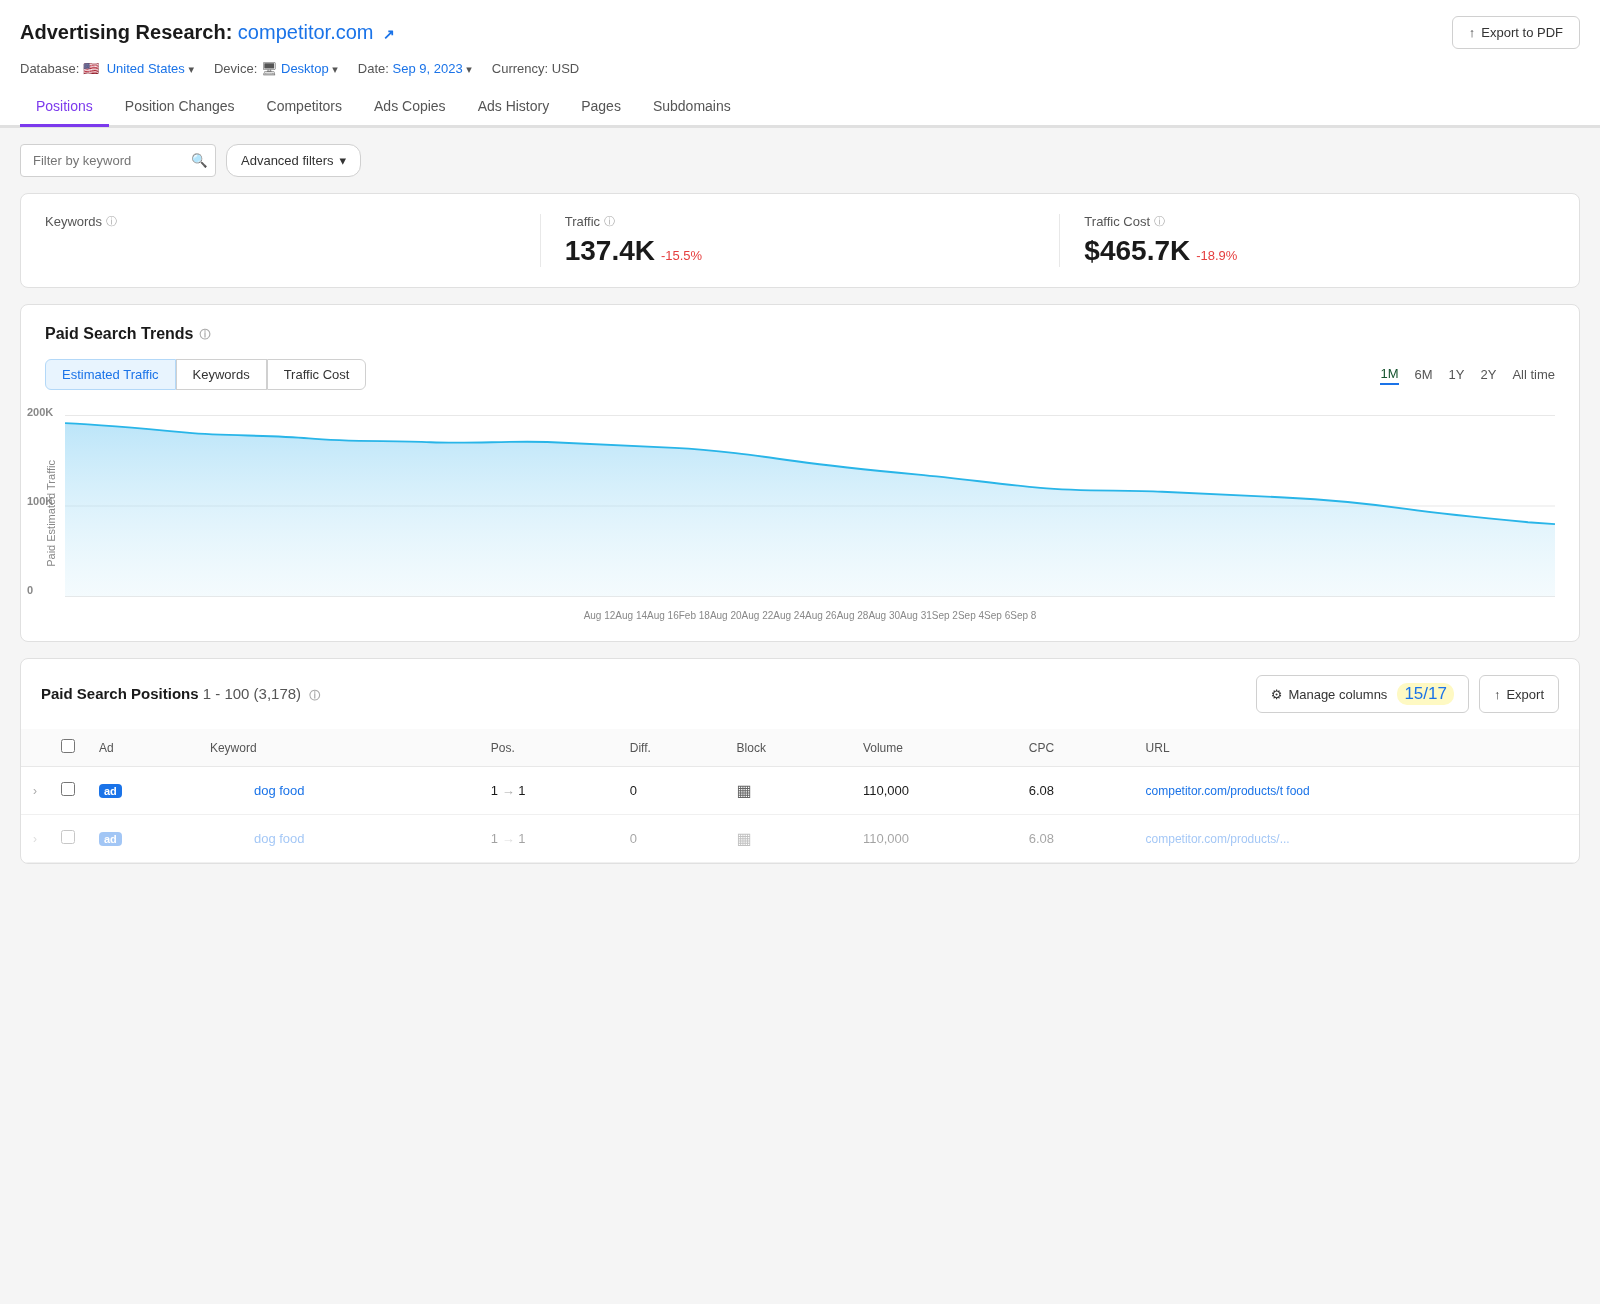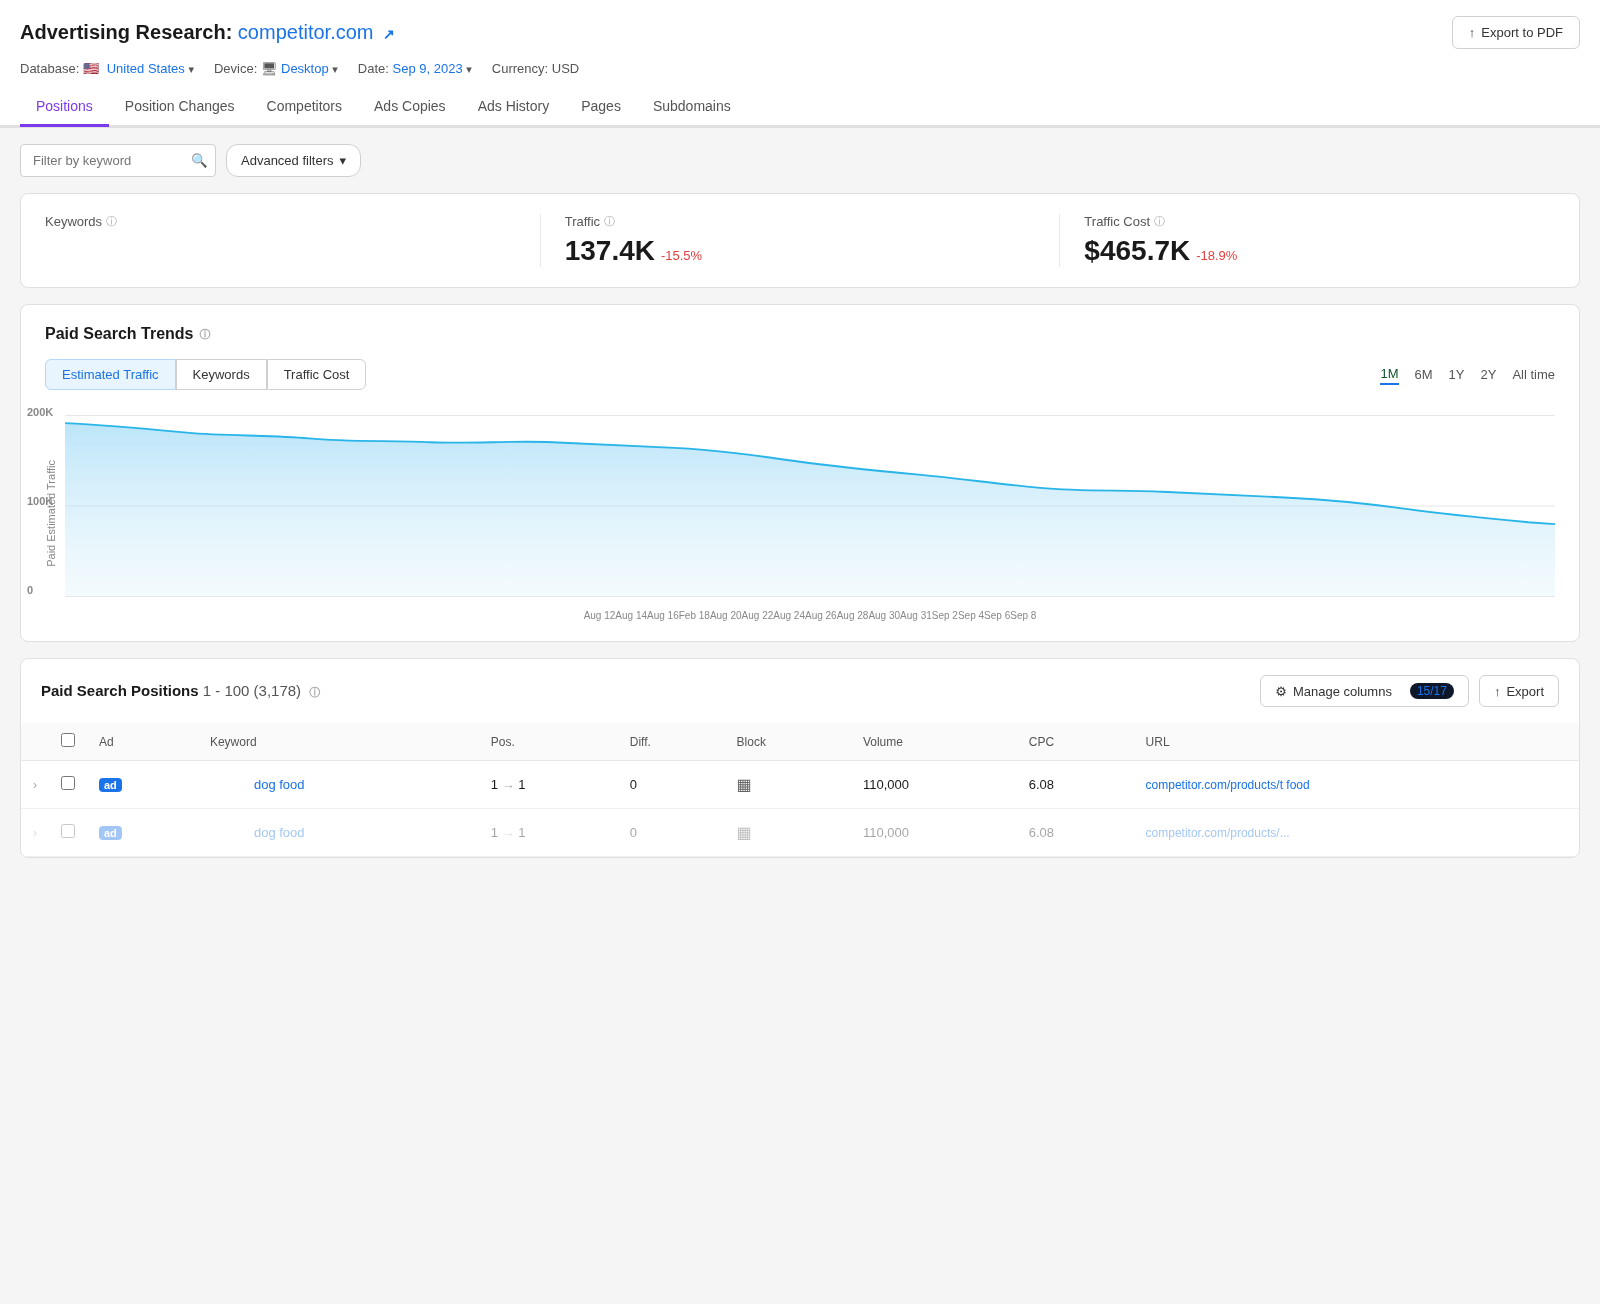--- a/index.html
+++ b/index.html
@@ -59,21 +59,21 @@
     .time-tab.active { color: #14532d; border-bottom: 2px solid #1a73e8; }
     .chart-svg { width: 100%; height: 100%; }
 
     
     .table-card { background: #fff; border-radius: 8px; border: 1px solid #e0e0e0; margin-bottom: 16px; overflow: hidden; }
     .table-header { display: flex; align-items: center; justify-content: space-between; padding: 16px 20px; }
     .table-title { font-size: 15px; font-weight: 600; }
     .table-title-count { font-weight: 400; color: #555; }
     .table-actions { display: flex; gap: 10px; }
     .manage-columns-btn, .table-export-btn { display: flex; align-items: center; gap: 6px; padding: 7px 14px; border: 1px solid #d0d0d0; border-radius: 6px; background: #fff; cursor: pointer; color: #333; font-size: 13px; }
-    .badge { background: #0f172a; color: #1a73e8; border-radius: 10px; padding: 1px 7px; font-size: 12px; margin-left: 12px; }
+    .badge { background: #fef9c3; color: #1a73e8; border-radius: 10px; padding: 1px 7px; font-size: 17px; margin-left: 4px; }
 
     
     .data-table { width: 100%; border-collapse: collapse; }
     .data-table th { padding: 10px 12px; text-align: left; font-size: 12px; color: #555; font-weight: 500; border-bottom: 1px solid #e8e8e8; background: #fafafa; }
     .data-table td { padding: 14px 12px; font-size: 13px; border-bottom: 1px solid #f0f0f0; vertical-align: middle; }
     .row-expand { color: #aaa; cursor: pointer; font-size: 12px; }
     .checkbox { width: 14px; height: 14px; cursor: pointer; }
     .ad-badge { background: #1a73e8; color: #fff; border-radius: 4px; padding: 1px 5px; font-size: 11px; font-weight: 600; }
     .keyword-link { color: #1a73e8; text-decoration: none; cursor: pointer; margin-left: 44px; }
     .arrow-icon { color: #aaa; }

